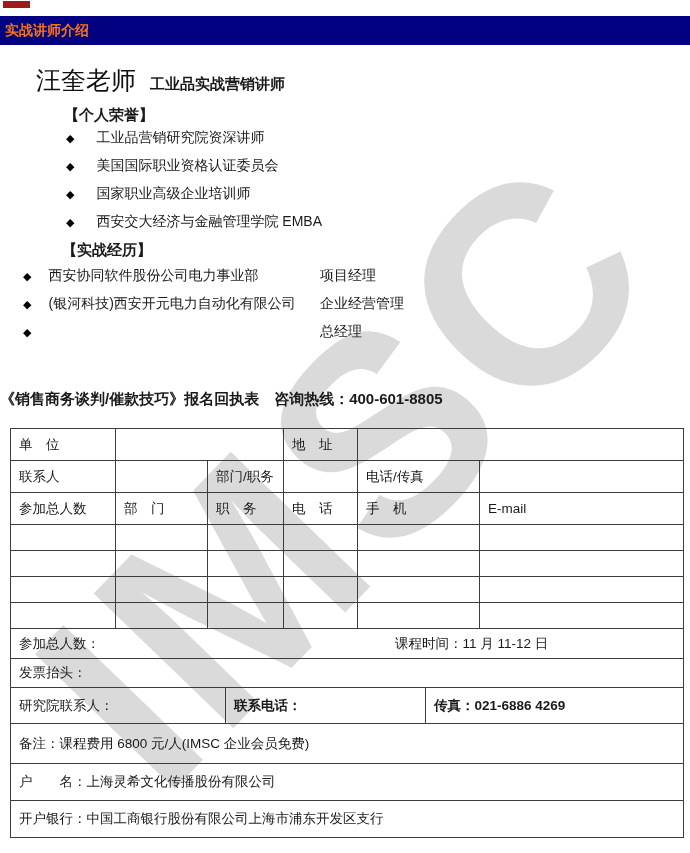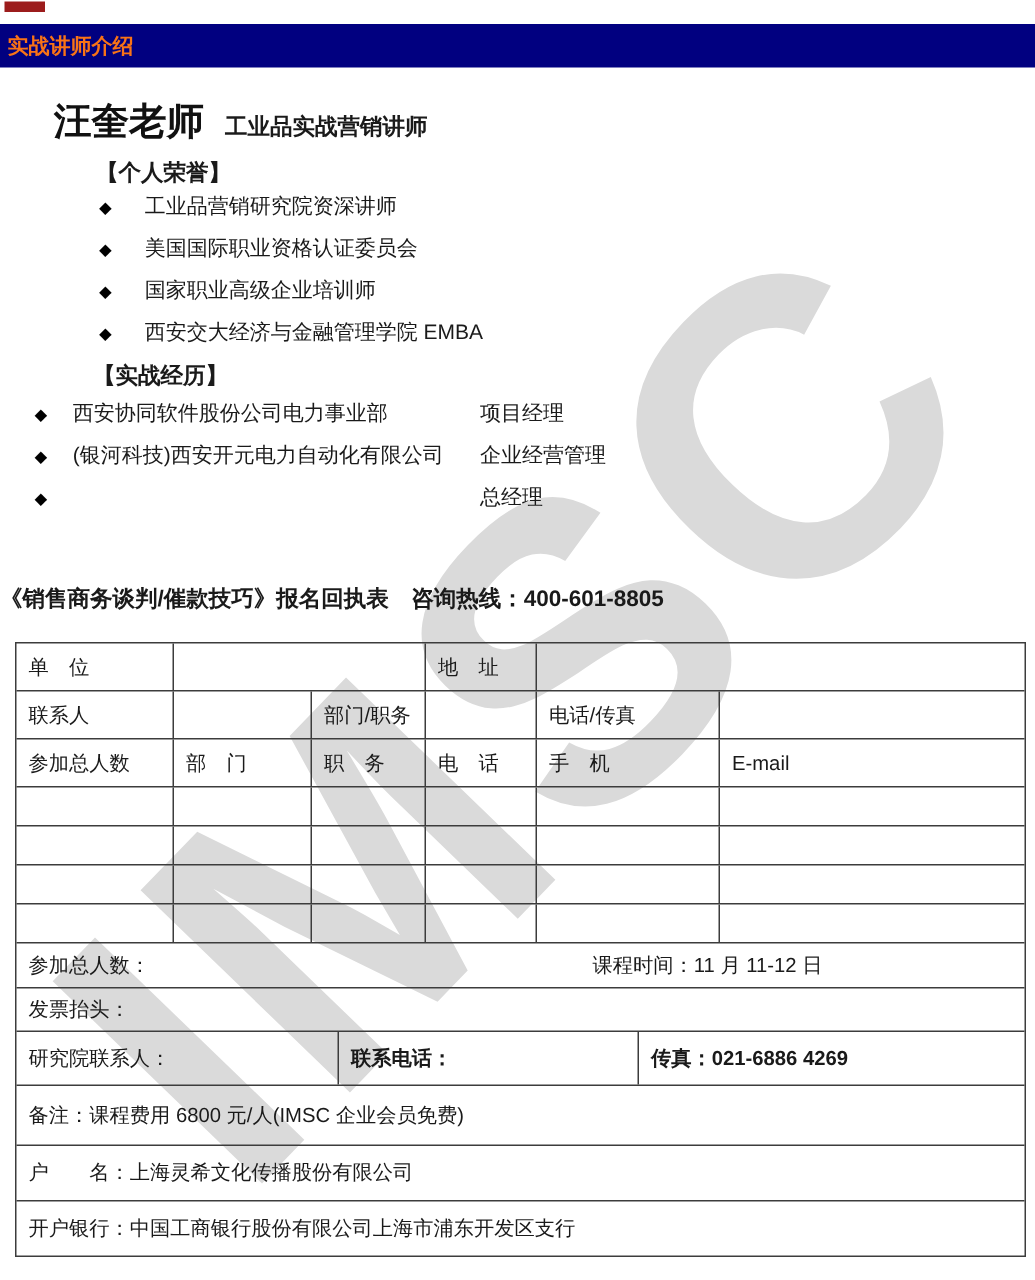--- a/index.html
+++ b/index.html
@@ -15,21 +15,21 @@
   .content { position:absolute; inset:0; z-index:1; }
 
   
   .red-mark { position:absolute; left:3px; top:1px; width:27px; height:7px; }
   .top-bar { position:absolute; left:0; top:16px; width:690px; height:29px; }
   .top-bar span { display:block; padding-left:5px; line-height:29px; color:#f97316;
     font-size:14px; font-weight:bold; }
 
   
   .name-row { position:absolute; left:36px; top:64px; display:flex; align-items:baseline; }
-  .trainer-name { font-size:25px; font-weight:bold; color:#111; }
+  .trainer-name { font-size:25px; font-weight:normal; color:#111; }
   .trainer-title { font-size:15px; font-weight:bold; margin-left:14px; }
   .sec-heading { position:absolute; font-size:15px; font-weight:bold; }
   .honors-heading { left:64px; top:106px; }
   .exp-heading { left:62px; top:241px; }
   .bullet-list { position:absolute; }
   .honors-list { left:66px; top:130px; }
   .exp-list { left:23px; top:268px; width:500px; }
   .bullet-item { display:flex; align-items:center; margin-bottom:12px; font-size:14px;
     position:relative; height:16px; }
   .diamond { font-size:11px; margin-right:22px; color:#000; }

